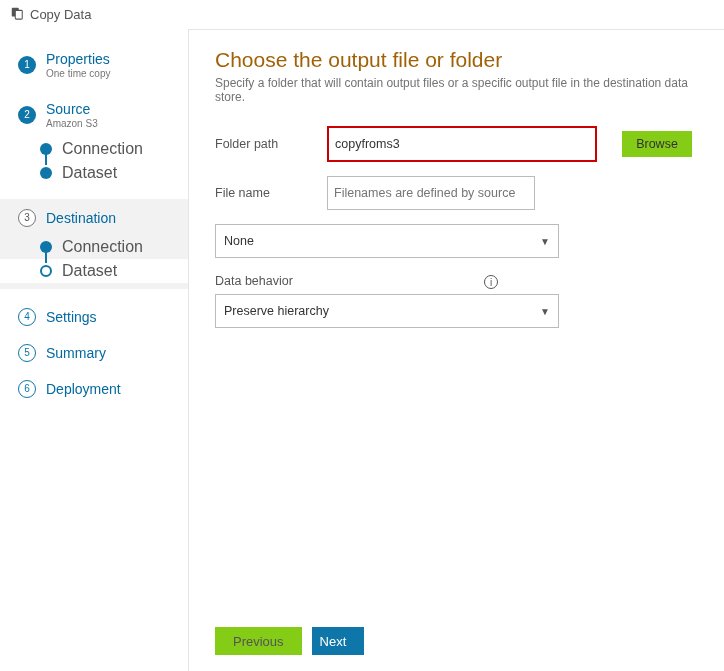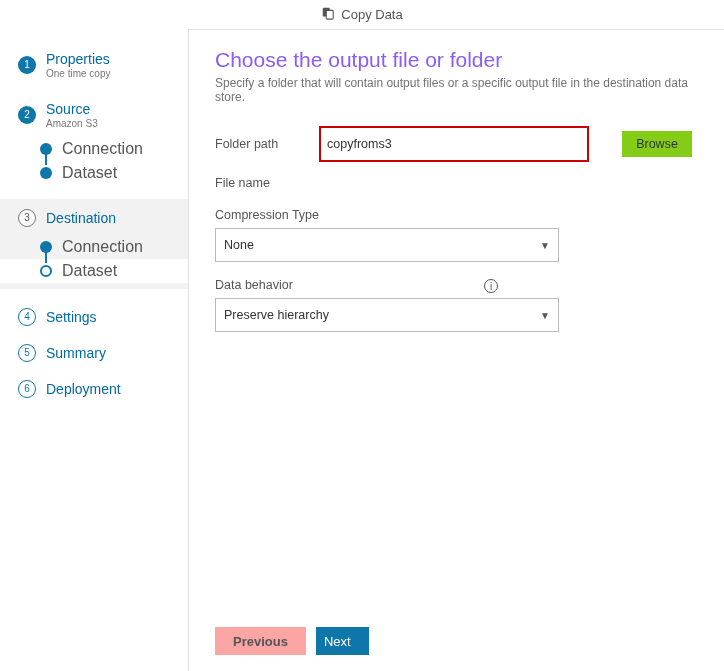--- a/index.html
+++ b/index.html
@@ -1,18 +1,18 @@
 <!DOCTYPE html>
 <html><head>
 <meta charset="utf-8">
 <style>
   * { box-sizing: border-box; font-family: "Segoe UI", Arial, sans-serif; }
   body { margin: 0; width: 724px; height: 671px; background: #fff; color: #333; font-size: 13px; overflow: hidden; }
   .app { display: flex; flex-direction: column; height: 100%; }
-  .titlebar { display: flex; align-items: center; gap: 6px; padding: 6px 10px; font-size: 13px; color: #555; justify-content: center; }
+  .titlebar { display: flex; align-items: center; gap: 6px; padding: 6px 10px; font-size: 13px; color: #555; }
   .titlebar svg { width: 14px; height: 14px; fill: #555; }
   .body { display: flex; flex: 1; min-height: 0; }
   .sidebar { width: 188px; padding: 18px 0 0 0; background: #fff; }
   .step { display: flex; align-items: center; gap: 10px; padding: 4px 12px 4px 18px; cursor: pointer; }
   .step .circle { width: 18px; height: 18px; border-radius: 50%; display: flex; align-items: center; justify-content: center; font-size: 10px; line-height: 1; }
   .step.filled .circle { background: #0e76a8; color: #fff; }
   .step.outline .circle { border: 1.5px solid #0e76a8; color: #0e76a8; background: #fff; }
   .step.gray .circle { border: 1.5px solid #777; color: #555; background: #fff; }
   .step .texts { display: flex; flex-direction: column; }
   .step .title { font-size: 14px; color: #0369a1; }
@@ -21,36 +21,36 @@
   .sub .connector { position: absolute; left: 5px; top: 10px; width: 2px; height: 18px; background: #0e76a8; }
   .sub-item { display: flex; align-items: center; gap: 10px; padding: 3px 0; font-size: 16px; color: #555; cursor: pointer; }
   .dot { width: 12px; height: 12px; border-radius: 50%; }
   .dot.filled { background: #0e76a8; }
   .dot.outline { border: 2px solid #0e76a8; background: #fff; }
   .sub-item.active { background: #fff; }
   .step-block { margin-bottom: 14px; }
   .step-block.dest { background: #f2f2f2; padding-top:6px; padding-bottom:6px; margin-bottom:10px; }
   .step.simple { padding-top: 9px; padding-bottom: 9px; }
   .main { flex: 1; border-left: 1px solid #e5e5e5; border-top: 1px solid #e5e5e5; background: #fff; padding: 18px 26px 16px 26px; display: flex; flex-direction: column; position: relative; }
-  .main h1 { margin: 0 0 4px 0; font-size: 21px; font-weight: 400; color: #8b5cf6; }
+  .main h1 { margin: 0 0 4px 0; font-size: 21px; font-weight: 400; color: #a16207; }
   .main .desc { font-size: 12px; color: #737373; margin-bottom: 22px; }
-  .row { display: flex; align-items: center; margin-bottom: 14px; }
+  .row { display: flex; align-items: center; margin-bottom: 14px; gap: 8px; }
   .row .label { width: 104px; font-size: 12.5px; color: #555; }
   .row .field { flex: 1; display: flex; align-items: center; gap: 12px; }
   input[type=text] { height: 26px; border: 1px solid #bbb; padding: 16px 6px; font-size: 12.5px; color: #333; outline: none; }
   input[type=text].highlighted { border: 2px solid #cc0000; width: 270px; }
   input[type=text].readonly { width: 208px; color: #999; background: #fff; }
   .btn-browse { height: 26px; width: 70px; background: #84cc16; border: none; color: #333; font-size: 12.5px; cursor: pointer; margin-left:auto; margin-right:6px;}
   .section-label { font-size: 12.5px; color: #555; margin: 4px 0 6px 0; display:flex; align-items:center; gap:6px;}
   .select { width: 344px; height: 26px; border: 1px solid #bbb; display: flex; align-items: center; justify-content: space-between; padding: 16px 8px; font-size: 12.5px; color: #333; cursor: pointer; margin-bottom: 12px; }
   .select .caret { font-size: 10px; color: #555; }
   .info-icon { width:14px; height:14px; border:1px solid #555; border-radius:50%; display:inline-flex; align-items:center; justify-content:center; font-size:10px; color:#555; margin-left:auto; margin-right:200px;}
   .footer { margin-top: auto; display: flex; gap: 10px; }
   .btn { height: 28px; padding: 0 18px; font-size: 13px; border: none; cursor: pointer; }
-  .btn-prev { background: #fca5a5; color: #555; font-weight: bold; }
+  .btn-prev { background: #84cc16; color: #555; }
   .btn-next { background: #0e76a8; color: #fff; padding-left: 8px; }
   .cb-row { display:flex; align-items:center;}
 </style>
 </head>
 <body>
 
 <div class="app">
   <div class="titlebar">
     <span>
       <svg viewBox="0 0 16 16">
@@ -137,23 +137,25 @@
       <div class="row">
         <div class="label">Folder path</div>
         <div class="field">
           <input type="text" class="highlighted" value="copyfroms3" style="">
           <button class="btn-browse">Browse</button>
         </div>
       </div>
 
       <div class="row">
         <div class="label">File name</div>
+        <div class="field">
+          <input type="text" class="readonly" readonly="" placeholder="Filenames are defined by source" style="">
+        </div>
       </div>
 
-      <div class="section-label">Compression Type</div>
       <div class="select">
         <span>None</span>
         <span class="caret">▼</span>
       </div>
 
       <div class="cb-row">
         <div class="section-label" style="margin-right:0;">Data behavior</div>
         <span class="info-icon">i</span>
       </div>
       <div class="select">

